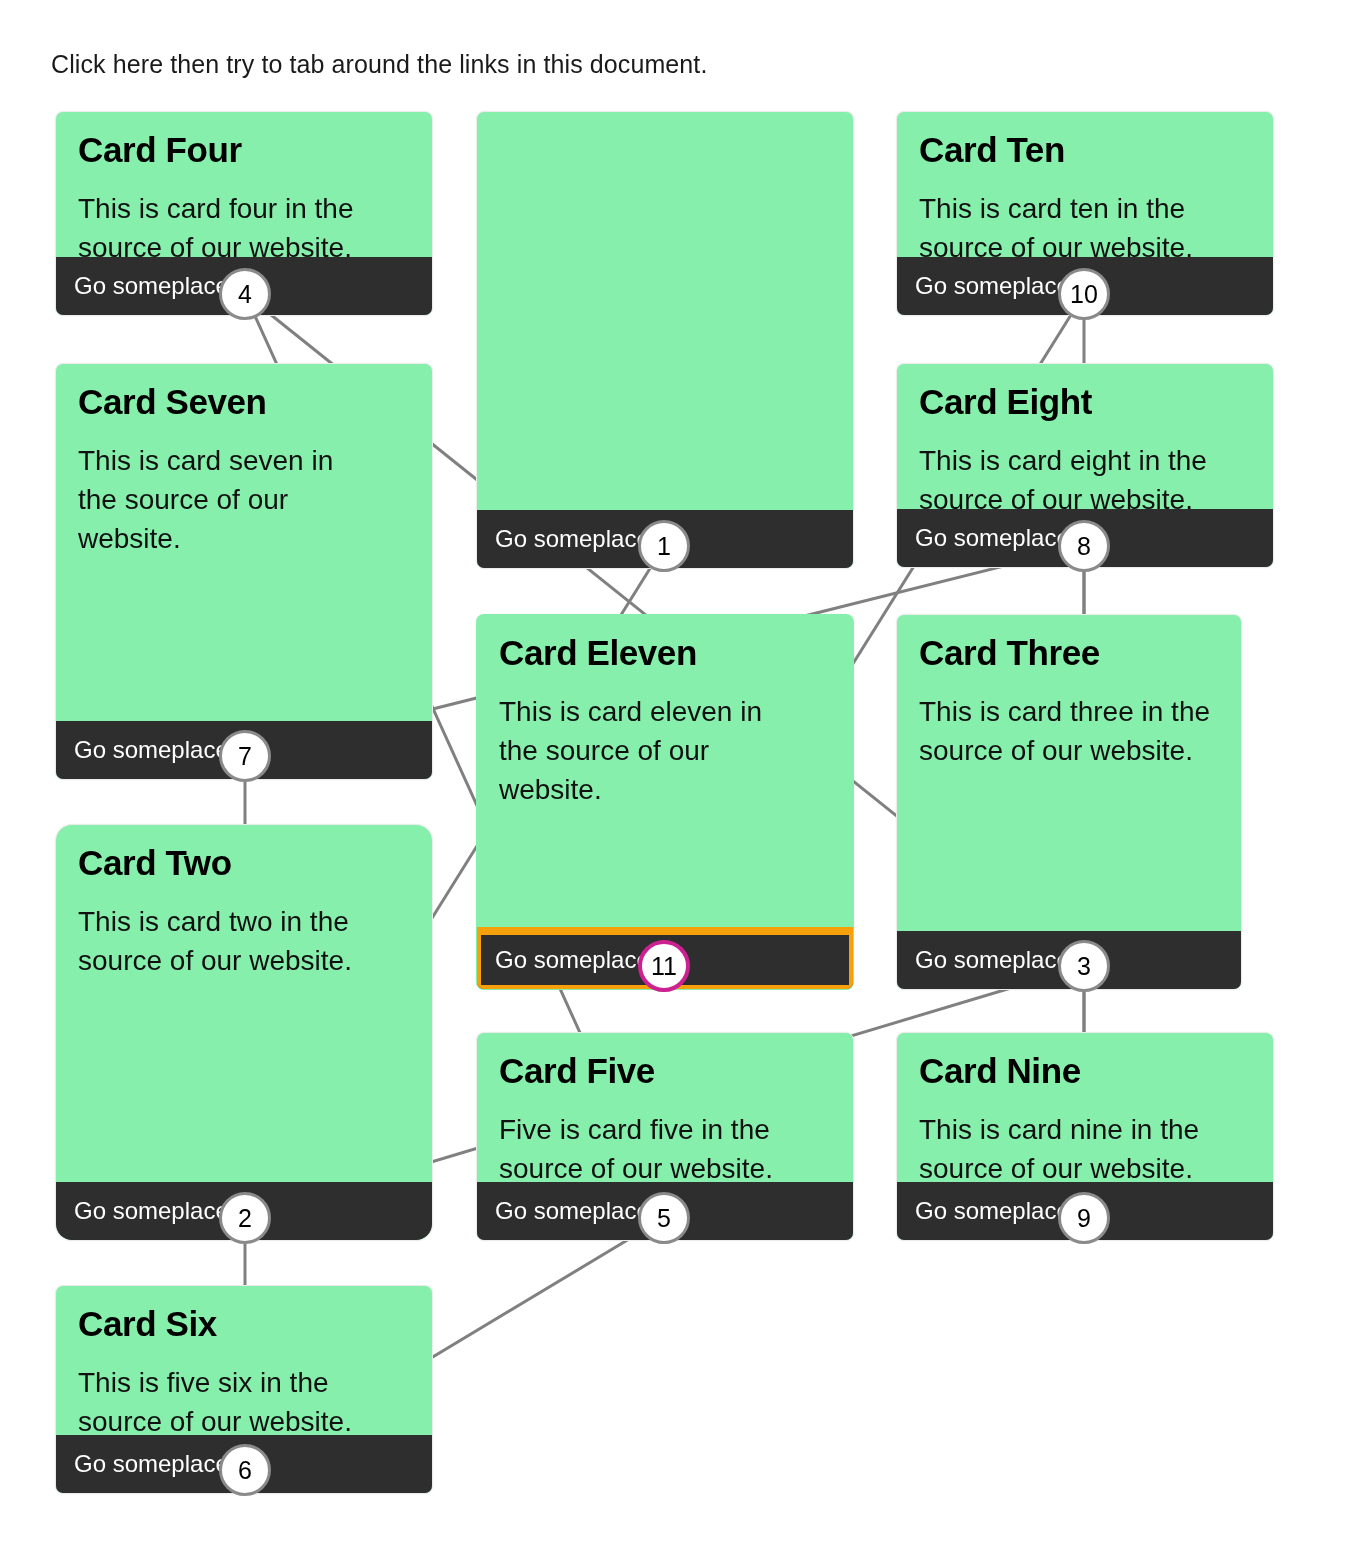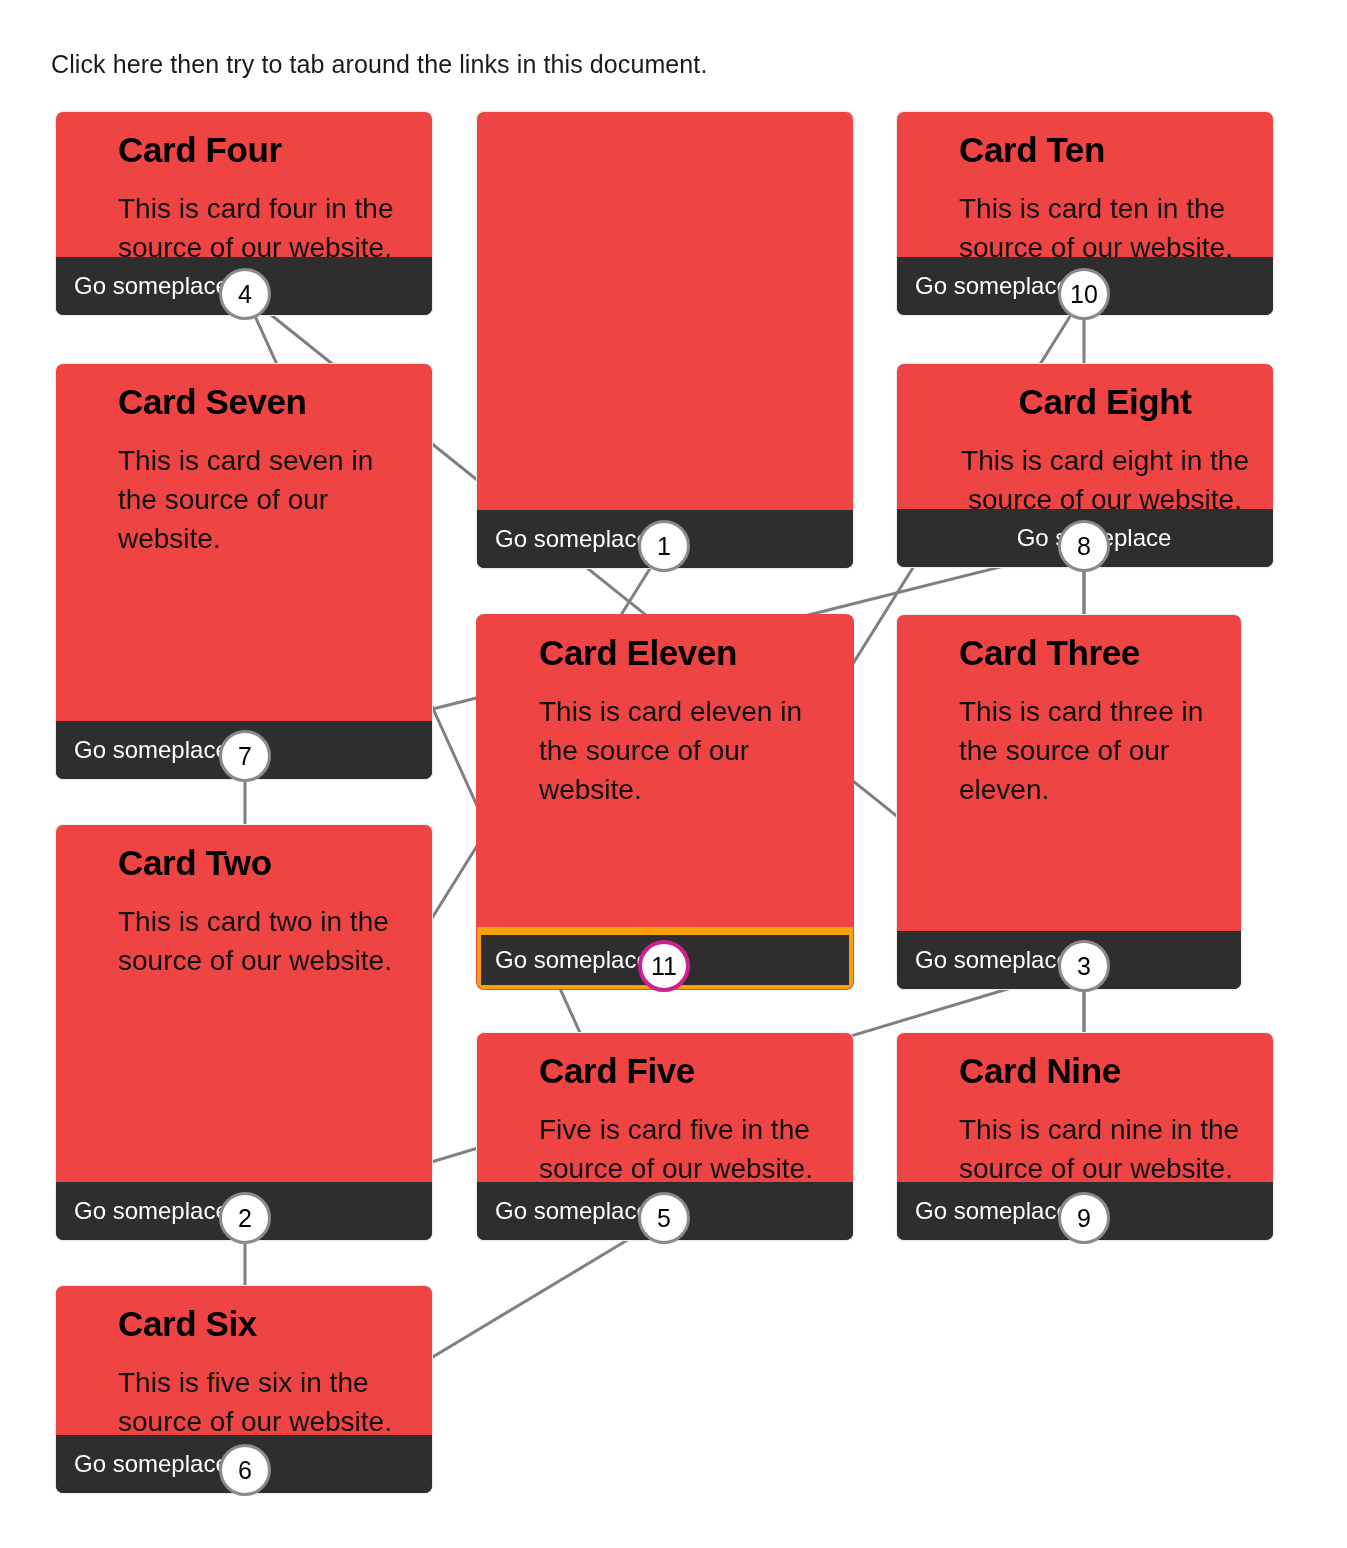--- a/index.html
+++ b/index.html
@@ -10,27 +10,26 @@
     position:relative;overflow:hidden;
   }
   #intro{
     position:absolute;left:51px;top:50px;
     font-size:25px;color:#1a1a1a;letter-spacing:.1px;
     white-space:nowrap;
   }
   #board{position:absolute;left:0;top:0;width:1347px;height:1548px;}
   .card{
     position:absolute;
-    background:#ef4444;
+    background:#86efac;
     border:1px solid #ececec;
     border-radius:8px;
     box-sizing:border-box;
     overflow:hidden;
     box-shadow:0 0 0 1px rgba(0,0,0,0.015);
-    padding-left:40px;
   }
   .card-body{padding:20px 22px 14px 22px;}
   .card-title{
     font-size:35px;font-weight:bold;color:#000000;
     margin:0 0 22px 0;line-height:1.04;letter-spacing:-.4px;
   }
   .card-text{
     font-size:28px;color:#111111;line-height:1.38;margin:0;
     max-width:300px;
   }
@@ -113,42 +112,42 @@
       </div>
       <a class="card-link" href="#">Go someplace</a>
     </div>
     <div class="card" style="left: 55px; top: 363px; width: 378px; height: 417px;">
       <div class="card-body">
         <h2 class="card-title">Card Seven</h2>
         <p class="card-text">This is card seven in the source of our website.</p>
       </div>
       <a class="card-link" href="#">Go someplace</a>
     </div>
-    <div class="card" style="left: 896px; top: 363px; width: 378px; height: 205px; text-align: center;">
+    <div class="card" style="left: 896px; top: 363px; width: 378px; height: 205px;">
       <div class="card-body">
         <h2 class="card-title">Card Eight</h2>
         <p class="card-text">This is card eight in the source of our website.</p>
       </div>
       <a class="card-link" href="#">Go someplace</a>
     </div>
     <div class="card focused" style="left: 476px; top: 614px; width: 378px; height: 376px;">
       <div class="card-body">
         <h2 class="card-title">Card Eleven</h2>
         <p class="card-text">This is card eleven in the source of our website.</p>
       </div>
       <a class="card-link" href="#">Go someplace</a>
     </div>
     <div class="card" style="left: 896px; top: 614px; width: 346px; height: 376px;">
       <div class="card-body">
         <h2 class="card-title">Card Three</h2>
-        <p class="card-text">This is card three in the source of our eleven.</p>
+        <p class="card-text">This is card three in the source of our website.</p>
       </div>
       <a class="card-link" href="#">Go someplace</a>
     </div>
-    <div class="card" style="left: 55px; top: 824px; width: 378px; height: 417px;">
+    <div class="card" style="left: 55px; top: 824px; width: 378px; height: 417px; border-radius: 17px;">
       <div class="card-body">
         <h2 class="card-title">Card Two</h2>
         <p class="card-text">This is card two in the source of our website.</p>
       </div>
       <a class="card-link" href="#">Go someplace</a>
     </div>
     <div class="card" style="left: 476px; top: 1032px; width: 378px; height: 209px;">
       <div class="card-body">
         <h2 class="card-title">Card Five</h2>
         <p class="card-text">Five is card five in the source of our website.</p>

